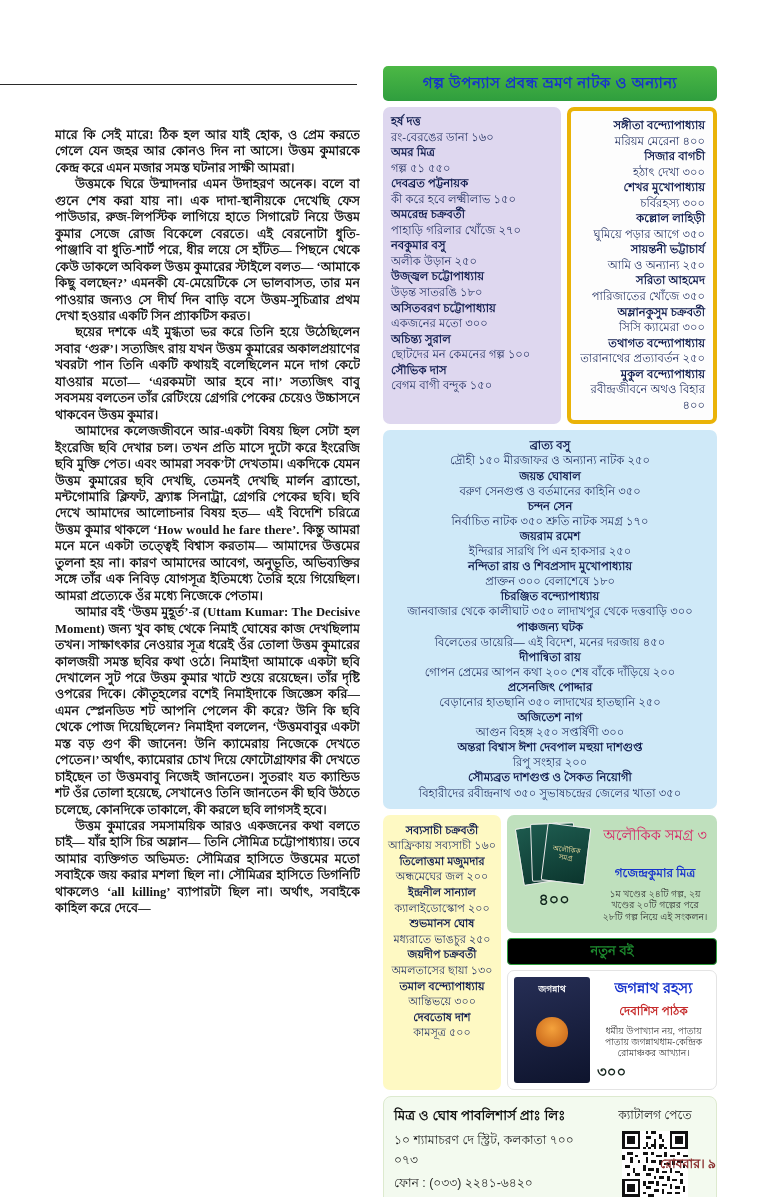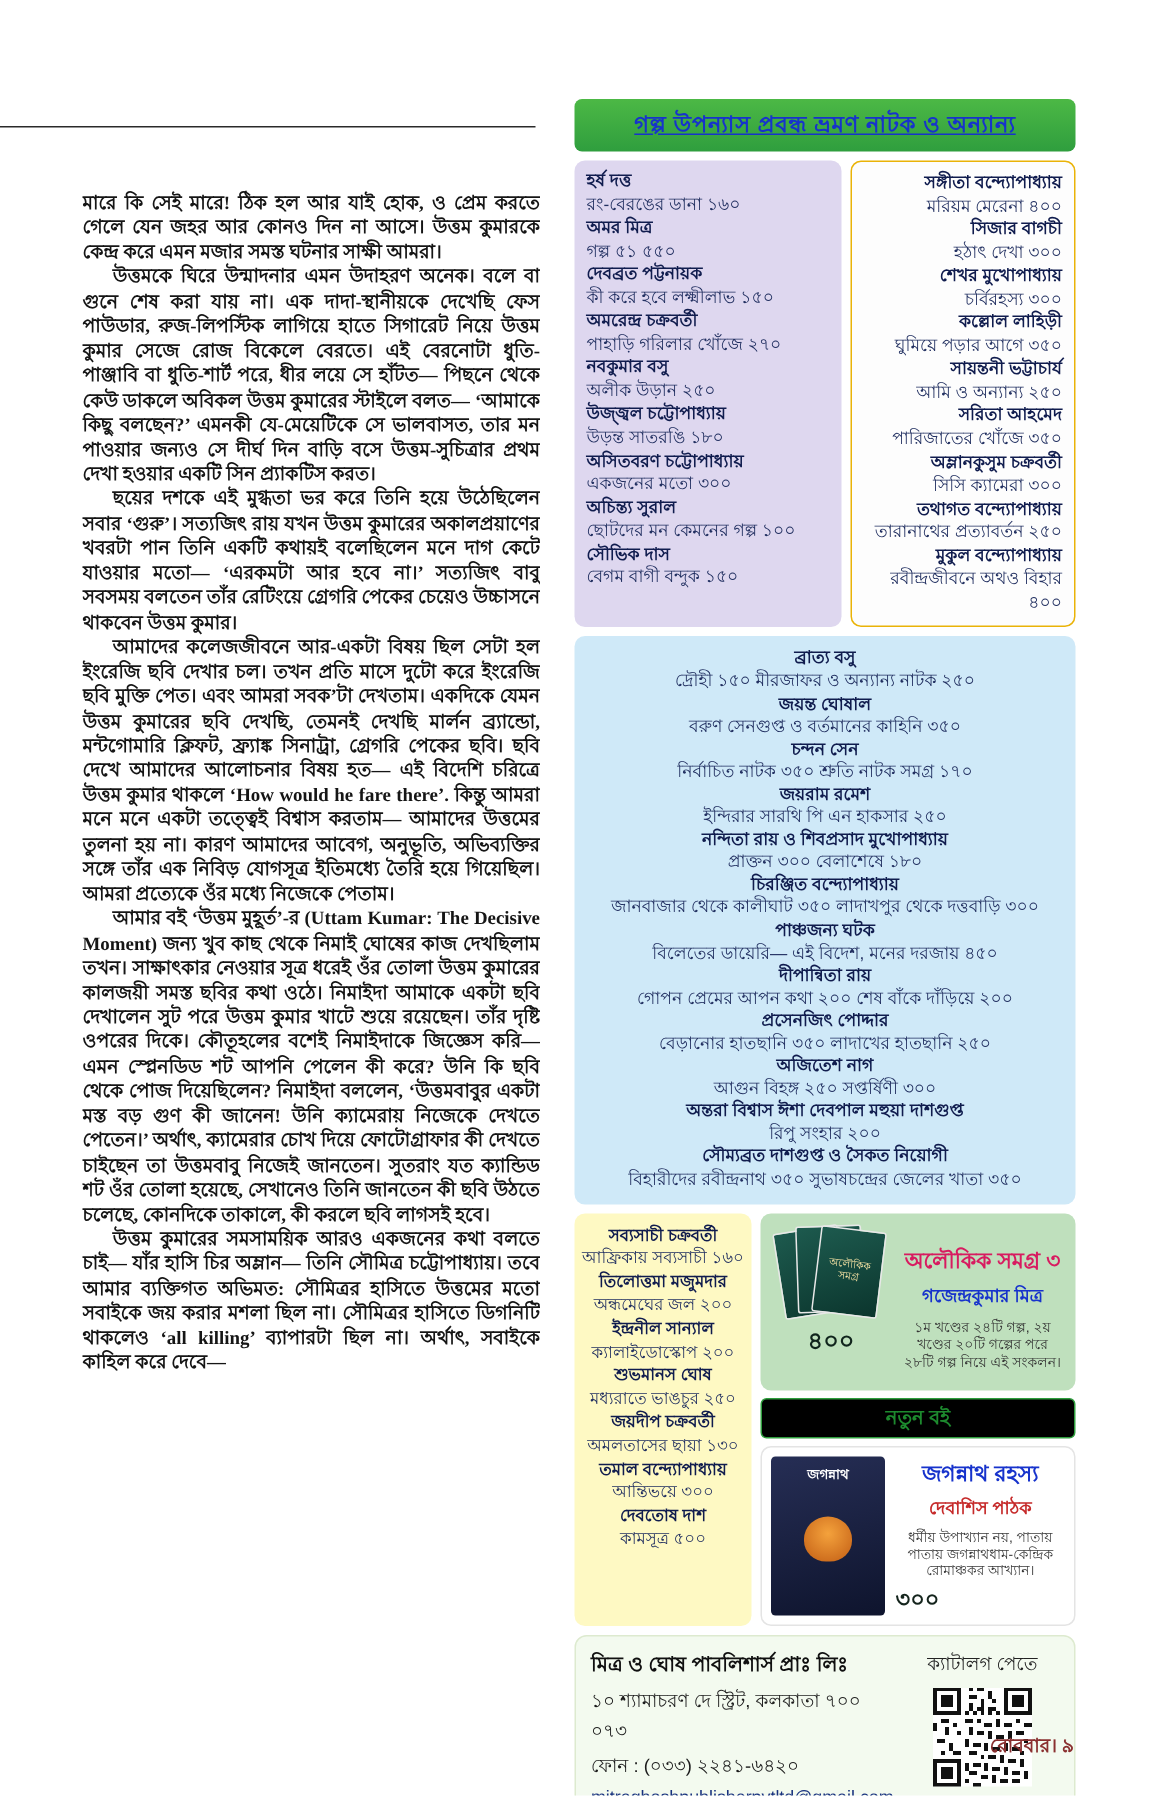--- a/index.html
+++ b/index.html
@@ -8,46 +8,46 @@
 
   
   .top-rule{position:absolute;left:0;top:84px;width:357px;border-top:1.6px solid #2a2a2a;}
   .article{position:absolute;left:55px;top:127px;width:305px;height:995px;overflow:hidden;font-weight:bold;}
   .article p{margin:0;text-align:justify;font-size:12.6px;line-height:16.45px;color:#151515;}
   .article p:not(:first-child){text-indent:1.6em;}
 
   
   .ad{position:absolute;left:383px;top:66px;width:334px;font-family:"Liberation Sans",sans-serif;}
   .ad-header{background:linear-gradient(#4cb845,#2f9e3e);color:#1733cc;font-weight:bold;font-size:15px;
-    text-align:center;padding:5px 2px;border-radius:5px;letter-spacing:.5px;text-decoration:underline;}
+    text-align:center;padding:5px 2px;border-radius:5px;letter-spacing:.5px;}
   .row{display:flex;gap:6px;margin-top:6px;}
   .panel{border-radius:7px;padding:7px 8px;}
   .lav{width:162px;background:#ded7ef;}
-  .wht{flex:1;background:#fdfdfd;border:1px solid #eab308;text-align:right;}
+  .wht{flex:1;background:#fdfdfd;border:4px solid #eab308;text-align:right;}
   .blu{margin-top:6px;background:#cfe9f8;text-align:center;padding:8px 6px;}
   .pch{width:110px;background:#fef9c3;text-align:center;padding:8px 4px;}
   .bl{font-size:11.5px;line-height:15.55px;color:#223061;}
   .ba{font-weight:bold;color:#101c4e;}
   .blu .bl{line-height:15.1px;}
   .pch .bl{font-size:11.1px;line-height:15.6px;}
 
   .stack{flex:1;display:flex;flex-direction:column;gap:5px;}
   .grn{background:#bfe0bd;display:flex;gap:6px;padding:7px;height:104px;}
   .al-left{width:80px;text-align:center;}
   .cover-stack{position:relative;width:74px;height:62px;margin:0 auto;}
   .cv{position:absolute;width:42px;height:56px;border:1px solid #e8e8e8;border-radius:2px;
       background:linear-gradient(155deg,#1d5a4e,#0b352d);}
   .c1{left:2px;top:3px;transform:rotate(-9deg);}
   .c2{left:14px;top:1px;transform:rotate(-2deg);}
   .c3{left:27px;top:3px;transform:rotate(7deg);display:flex;align-items:center;justify-content:center;}
   .c3 span{color:#ffe9a8;font-size:7px;text-align:center;line-height:8px;padding:2px;}
   .al-price{font-size:16px;font-weight:bold;color:#10241c;margin-top:3px;}
   .al-right{flex:1;text-align:center;}
-  .al-title{color:#d81b60;font-weight:bold;font-size:14.5px;margin-top:13px;}
-  .al-author{color:#1733cc;font-weight:bold;font-size:12px;margin-top:2px;}
+  .al-title{color:#d81b60;font-weight:normal;font-size:14.5px;margin-top:2px;}
+  .al-author{color:#1733cc;font-weight:bold;font-size:12px;margin-top:16px;}
   .al-desc{font-size:9.3px;line-height:11.6px;color:#333;margin-top:5px;padding:0 2px;}
 
   .new-bar{border:1.6px solid #2f9e3e;background:#000000;color:#1d8a2e;font-weight:bold;
     font-size:13px;text-align:center;border-radius:4px;padding:2px 0;}
   .nb{background:#ffffff;border:1px solid #e4e4e4;display:flex;gap:7px;height:106px;padding:6px;}
   .nb-cover{width:76px;border-radius:3px;position:relative;background:linear-gradient(165deg,#262e55,#0e142d);}
   .nb-cv-label{position:absolute;top:5px;left:0;right:0;text-align:center;color:#fff;font-size:9px;font-weight:bold;}
   .nb-cover::after{content:"";position:absolute;left:22px;top:40px;width:32px;height:30px;border-radius:50% 50% 46% 46%;
     background:radial-gradient(circle at 50% 38%,#f4a23c,#c25d14);}
   .nb-text{flex:1;text-align:center;display:flex;flex-direction:column;}

